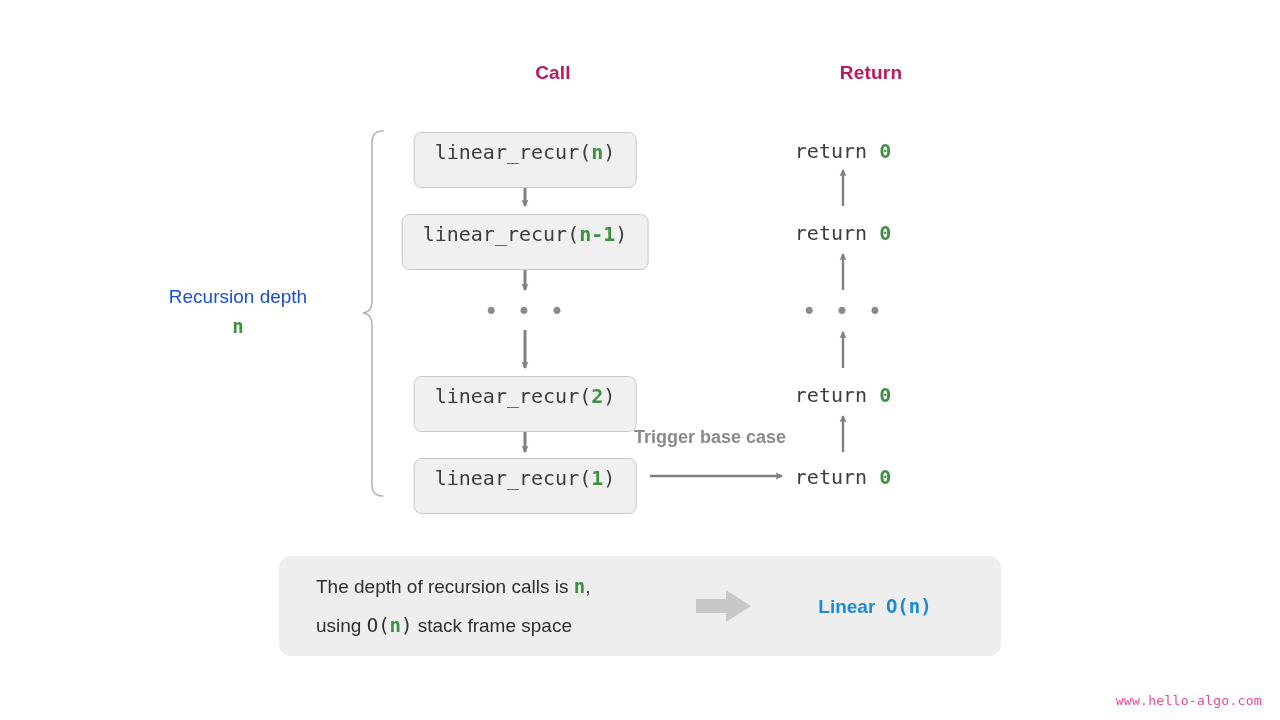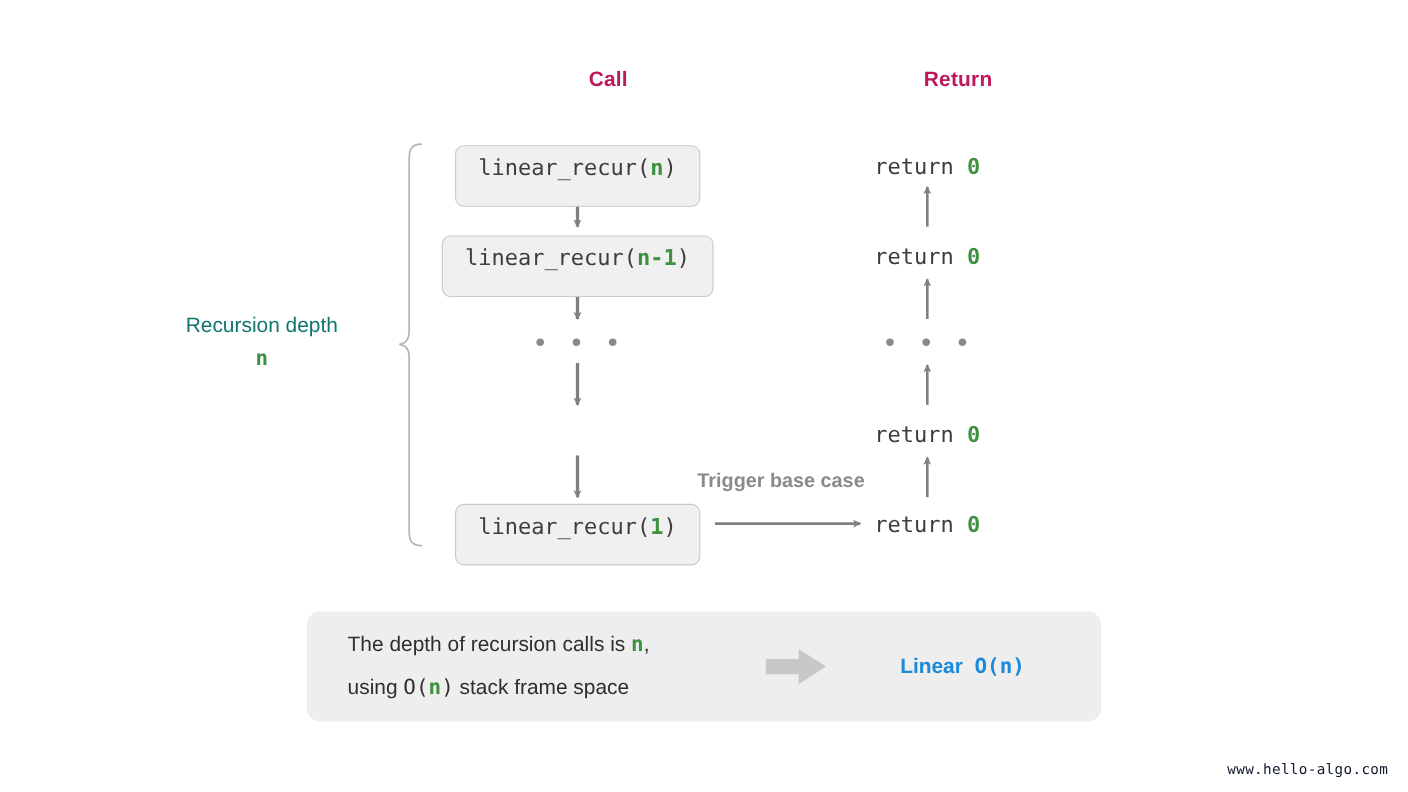--- a/index.html
+++ b/index.html
@@ -93,21 +93,21 @@
   
   .depth-label {
     position: absolute;
     text-align: center;
     transform: translateX(-50%);
     white-space: nowrap;
   }
   .depth-label .dl-main {
     display: block;
     font-size: 19px;
-    color: #0f766e;
+    color: #1d4ed8;
     line-height: 26px;
   }
   .depth-label .dl-sub {
     display: block;
     font-family: "DejaVu Sans Mono", monospace;
     font-size: 19px;
     font-weight: bold;
     color: #3f9142;
     line-height: 32px;
   }
@@ -182,21 +182,21 @@
     font-family: "DejaVu Sans Mono", monospace;
   }
 
   
   .watermark {
     position: absolute;
     right: 18px;
     bottom: 12px;
     font-family: "DejaVu Sans Mono", monospace;
     font-size: 13px;
-    color: #0f172a;
+    color: #ec4899;
     letter-spacing: 0.3px;
   }
 </style>
 </head>
 <body>
 
 <div class="stage">
 
   <svg class="arrows" viewBox="0 0 1280 720">
     <defs>
@@ -248,20 +248,23 @@
   <div class="call-box" style="left:525px; top:132px;">
     <span>linear_recur(</span><span class="arg">n</span><span>)</span>
   </div>
 
   <div class="call-box" style="left:525px; top:214px;text-align:right;">
     <span>linear_recur(</span><span class="arg">n-1</span><span>)</span>
   </div>
 
   <div class="ellipsis" style="left:525px; top:302px;">• • •</div>
 
+  <div class="call-box" style="left:525px; top:376px;">
+    <span>linear_recur(</span><span class="arg">2</span><span>)</span>
+  </div>
 
   <div class="call-box" style="left:525px; top:458px;">
     <span>linear_recur(</span><span class="arg">1</span><span>)</span>
   </div>
 
   <div class="ret-text" style="left:843px; top:132px;">
     <span>return</span>&nbsp;<span class="zero">0</span>
   </div>
 
   <div class="ret-text" style="left:843px; top:214px;">

